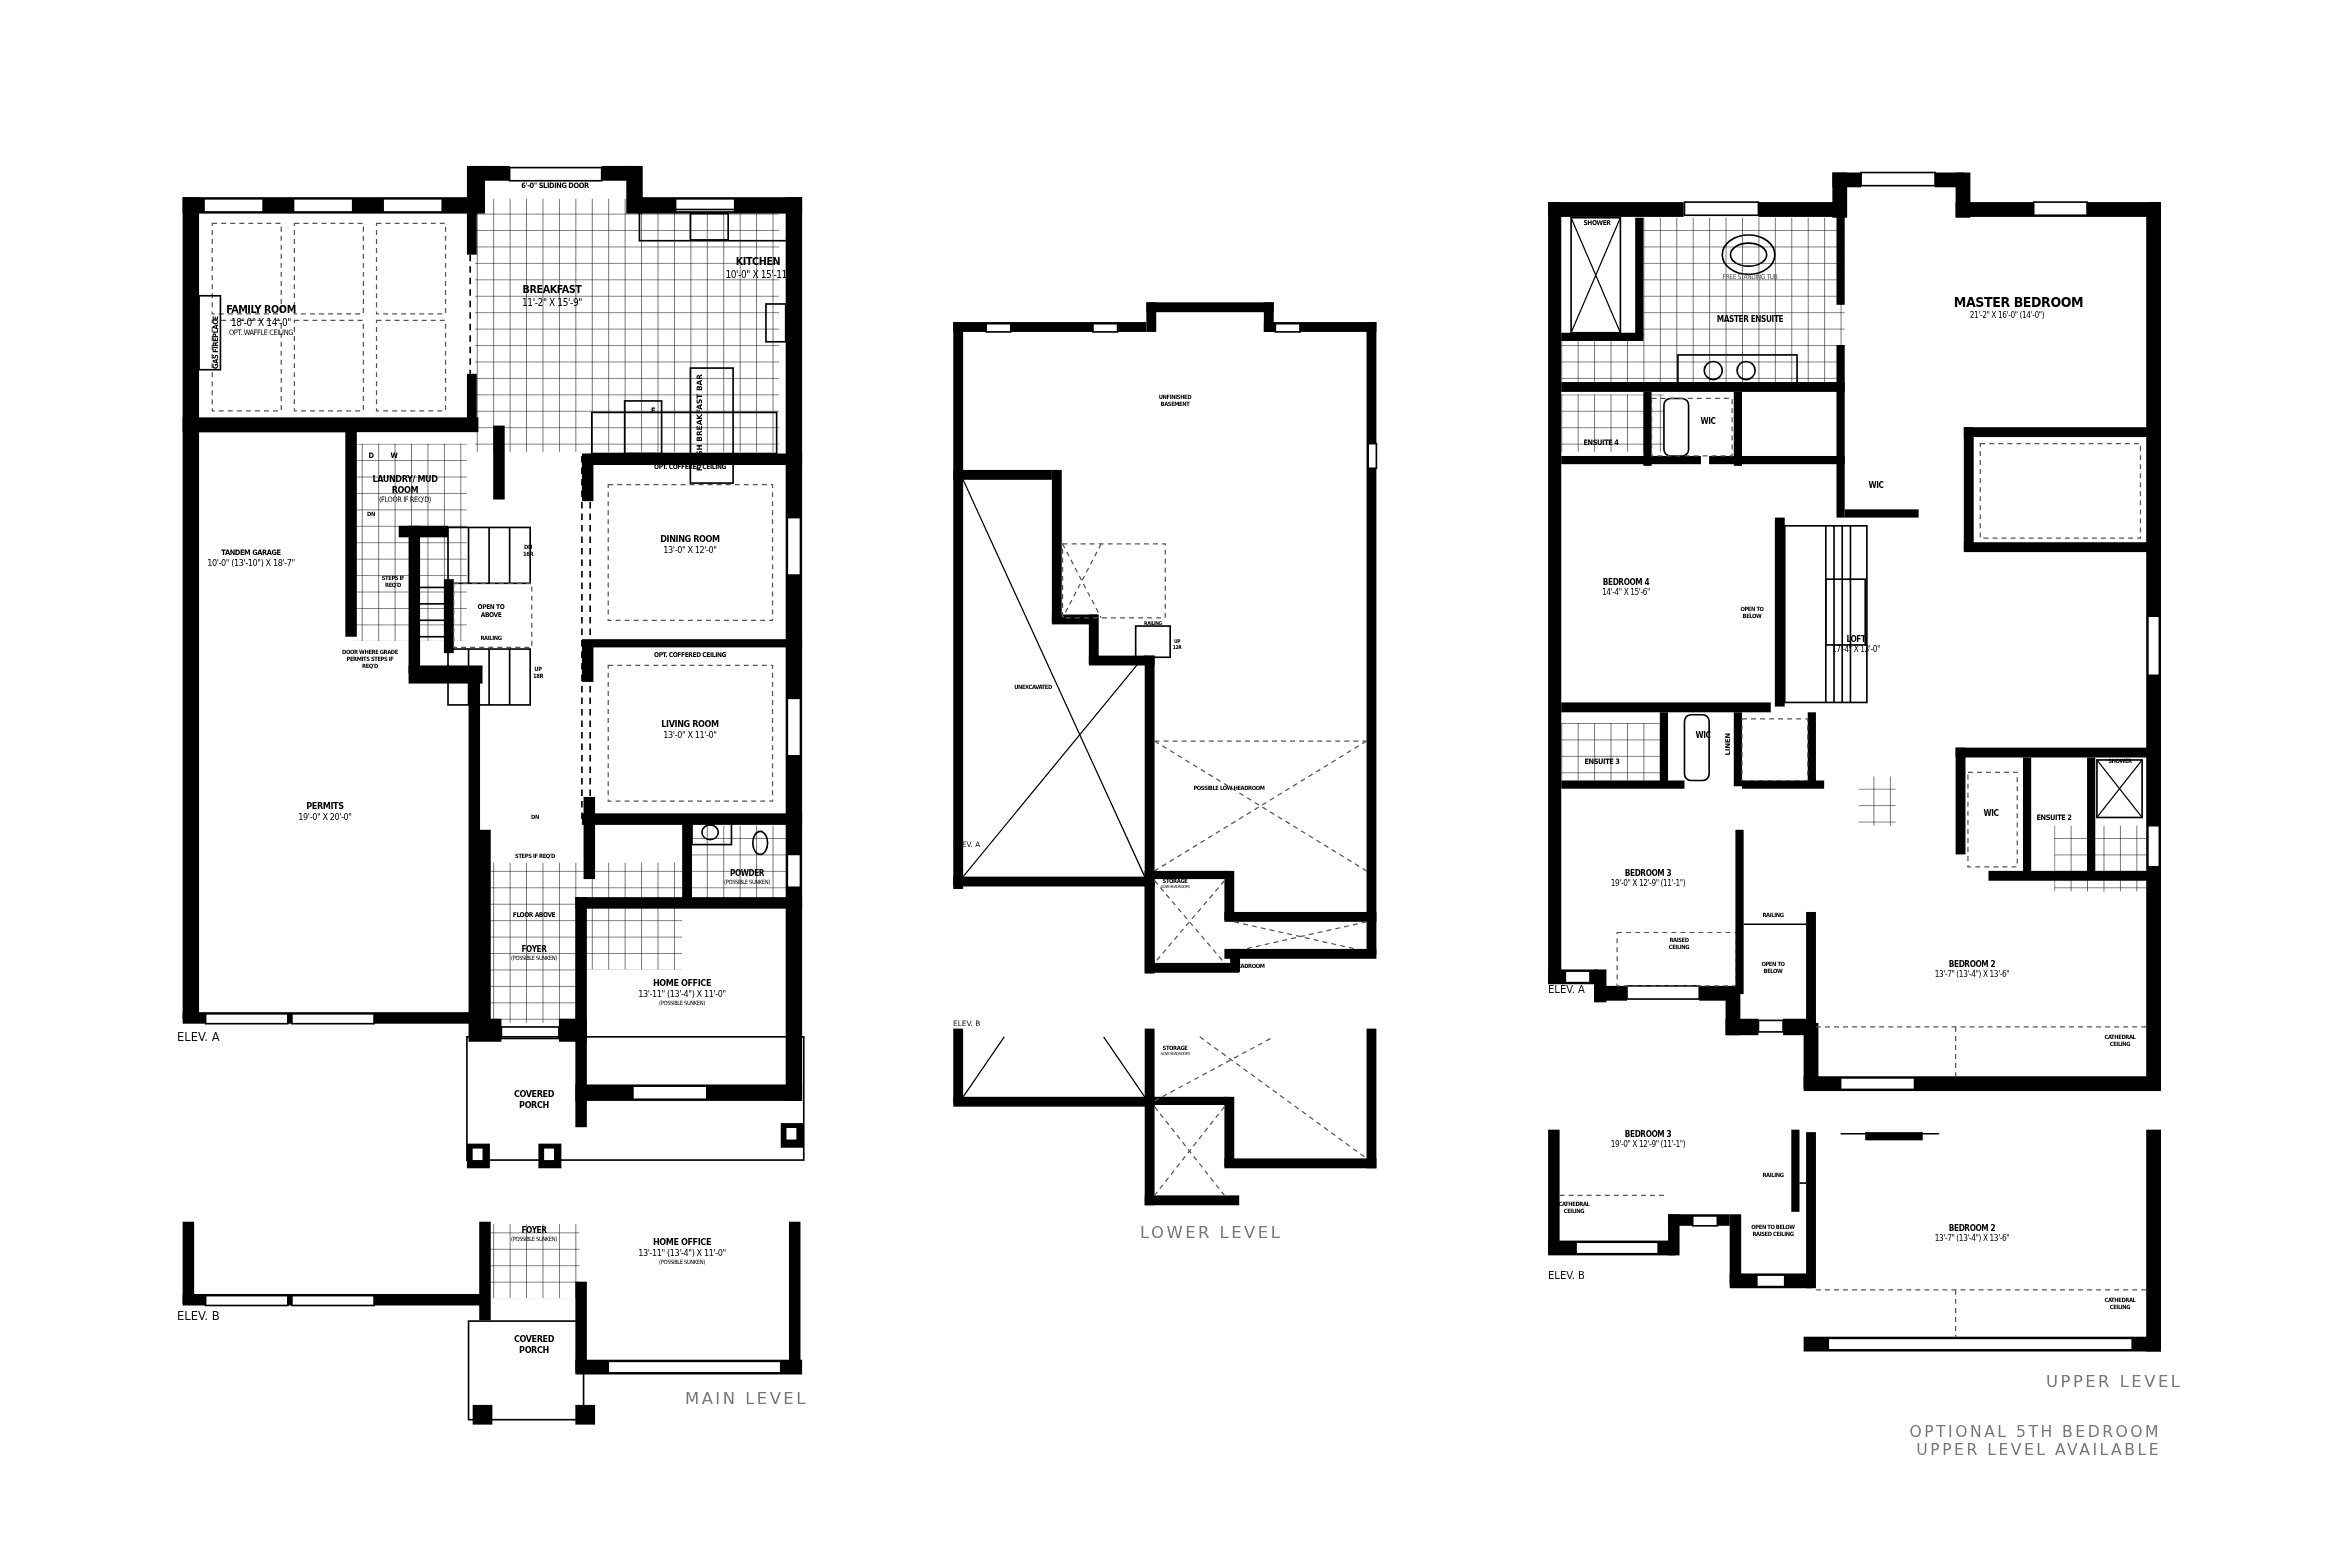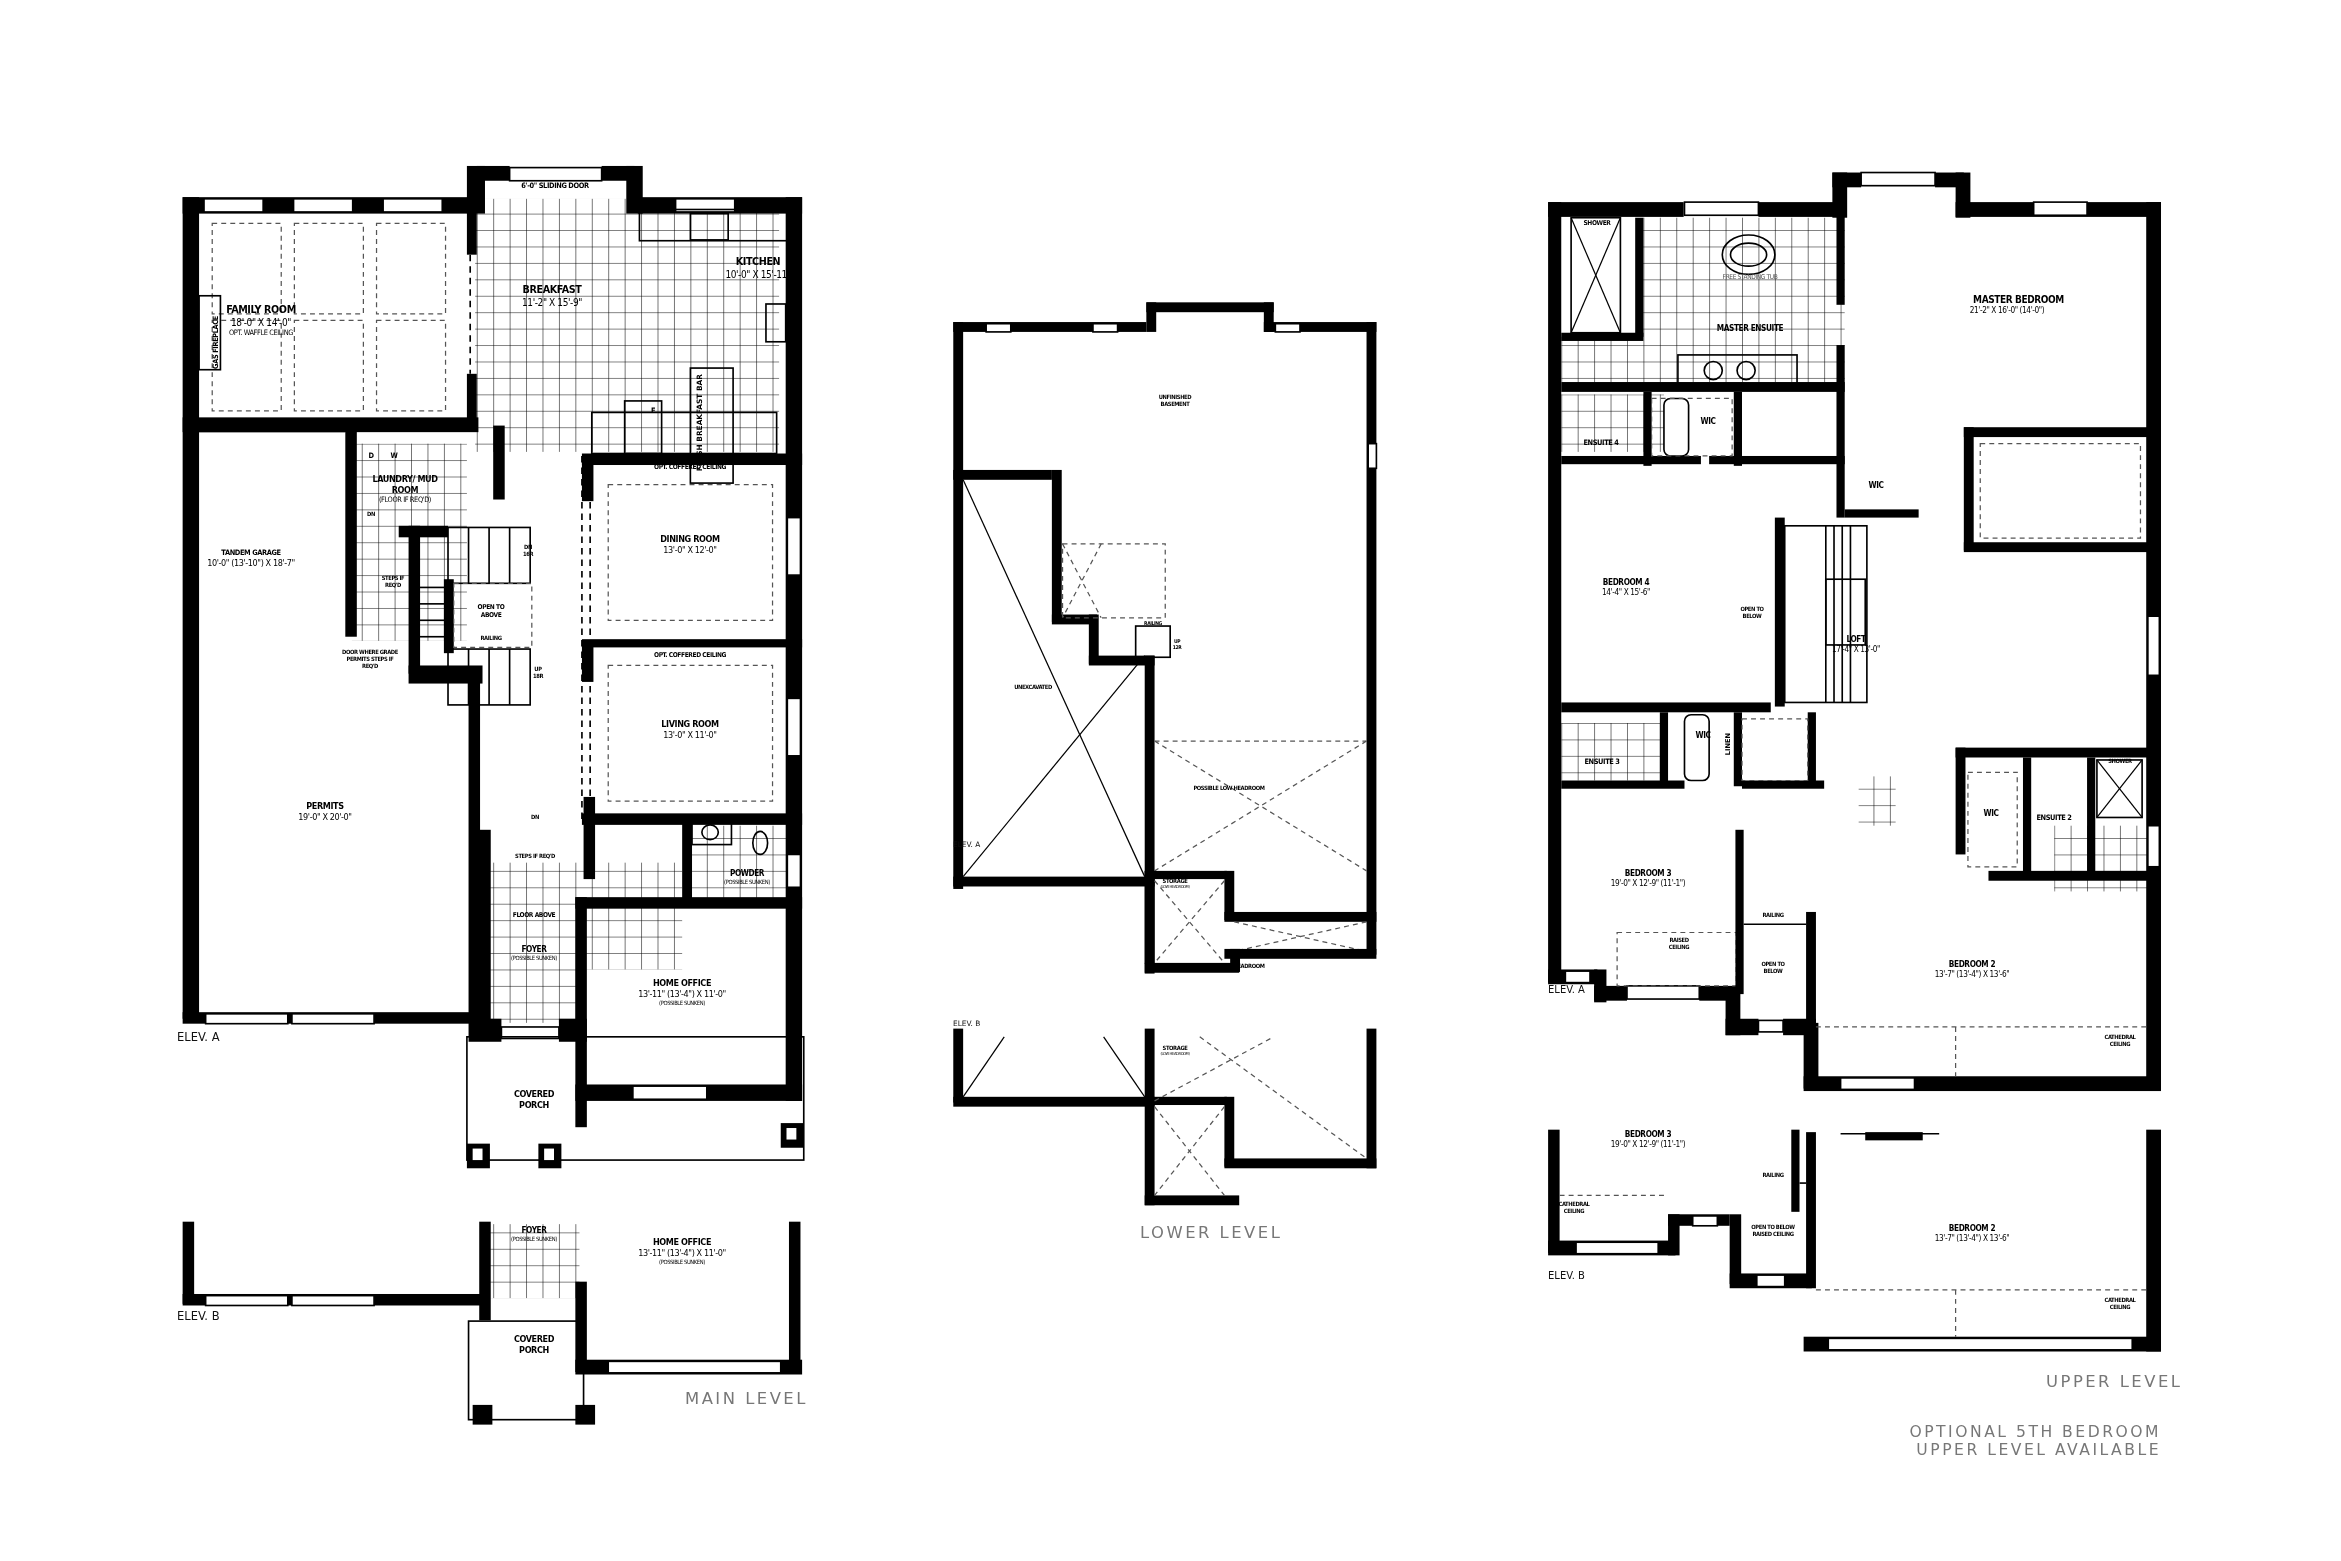--- a/index.html
+++ b/index.html
@@ -447,23 +447,23 @@
     <span class="name" style="font-size:5.8px;">STORAGE</span>
     <span class="note" style="font-size:4.1px;">(LOW HEADROOM)</span>
   </div>
   <div class="elev" style="left:953px;top:1019px;font-size:7.4px;">ELEV. B</div>
   <div class="level" style="left:1140px;top:1223px;">LOWER LEVEL</div>
 </div>
 
 <div>
   <div class="lbl" style="left:1597px;top:220px;font-size:6.6px;">SHOWER</div>
   <div class="lbl" style="left:1750px;top:274px;font-size:6.6px;font-weight:normal;color:#555;">FREE STANDING TUB</div>
-  <div class="lbl" style="left:1750px;top:324px;font-size:8.2px;">MASTER ENSUITE</div>
+  <div class="lbl" style="left:1750px;top:315px;font-size:8.2px;">MASTER ENSUITE</div>
   <div class="lbl" style="left:2007px;top:294px;">
-    <span class="name" style="font-size:10px;padding-left:23px;">MASTER BEDROOM</span>
+    <span class="name" style="font-size:14px;padding-left:23px;">MASTER BEDROOM</span>
     <span class="dim" style="font-size:8.2px;">21'-2" X 16'-0" (14'-0")</span>
   </div>
   <div class="lbl" style="left:1601px;top:439px;font-size:7.4px;">ENSUITE 4</div>
   <div class="lbl" style="left:1708px;top:417px;font-size:8.2px;">WIC</div>
   <div class="lbl" style="left:1876px;top:481px;font-size:8.2px;">WIC</div>
   <div class="lbl" style="left:1626px;top:578px;">
     <span class="name" style="font-size:8.2px;">BEDROOM 4</span>
     <span class="dim" style="font-size:8.2px;">14'-4" X 15'-6"</span>
   </div>
   <div class="lbl" style="left:1779px;top:549px;font-size:5px;width:10px;white-space:normal;">DN 18R</div>

